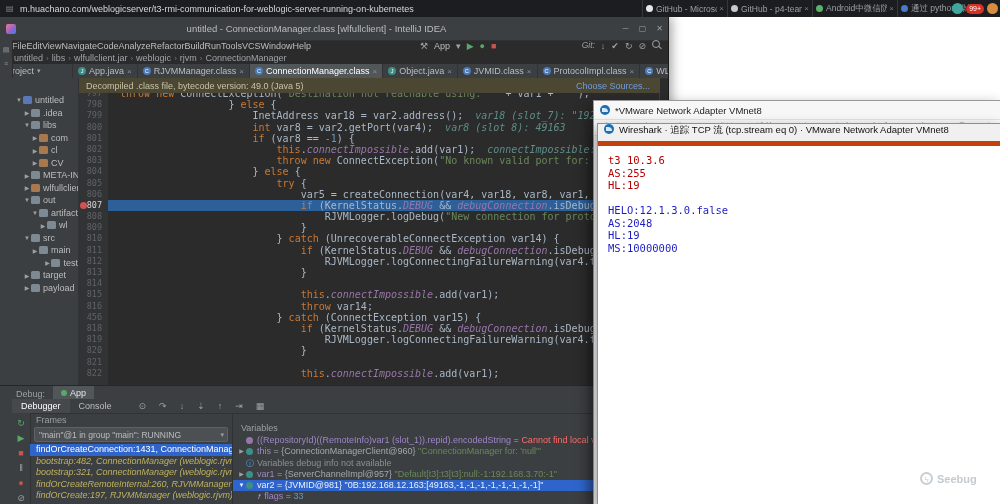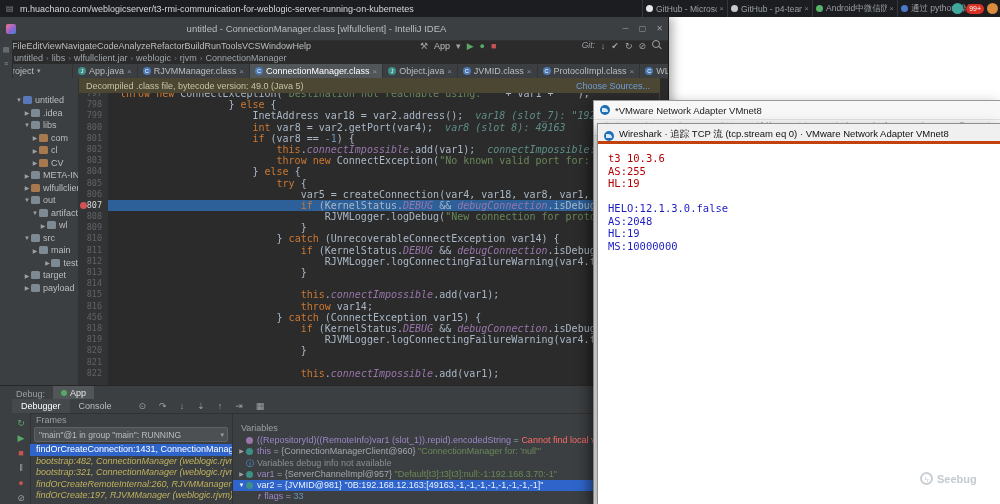--- a/index.html
+++ b/index.html
@@ -130,21 +130,21 @@
   
   #ws-back{position:absolute;left:593px;top:100px;width:407px;height:404px;background:#f0f0f0;border:1px solid #9a9a9a;box-shadow:-4px 4px 12px rgba(0,0,0,.35);z-index:20;}
   #ws-back-title{height:18px;background:#f7f7f7;border-bottom:1px solid #e2e2e2;display:flex;align-items:center;}
   .ws-ic{width:10px;height:10px;border-radius:50%;background:#1f6fb5;margin:0 5px 0 6px;flex:none;position:relative;}
   .ws-ic::after{content:"";position:absolute;left:2px;top:3px;width:6px;height:4px;background:#d6e9f7;border-radius:0 4px 0 0;}
   #ws-back-title-text{color:#1c1c1c;font-size:9.5px;white-space:nowrap;overflow:hidden;}
   #ws-menu{height:15px;background:#f7f7f7;border-bottom:1px solid #e0e0e0;display:flex;align-items:center;padding-left:5px;}
   .wmi{color:#222;font-size:9px;padding:0 4px;white-space:nowrap;}
 
   #ws-front{position:absolute;left:597px;top:123px;width:403px;height:381px;background:#ffffff;border:1px solid #8f8f8f;box-shadow:-4px 4px 12px rgba(0,0,0,.3);z-index:30;}
-  #ws-front-title{height:17px;background:#f0f0f0;border-bottom:3px solid #c2410c;display:flex;align-items:flex-end;}
+  #ws-front-title{height:17px;background:#f0f0f0;border-bottom:5px solid #c2410c;display:flex;align-items:flex-start;}
   #ws-front-title-text{color:#111;font-size:9.5px;white-space:nowrap;overflow:hidden;}
   #stream-content{padding:8px 0 0 10px;font-family:"DejaVu Sans Mono","Liberation Mono",monospace;font-size:10.5px;line-height:12.5px;}
   .sl-client{color:#b40000;} .sl-server{color:#1c1cc4;} .sl-blank{height:12.5px;}
 
   
   #watermark{position:absolute;left:920px;top:472px;z-index:40;display:flex;align-items:center;gap:4px;}
   .wm-logo{width:13px;height:13px;border:2px solid #c9ced3;border-radius:50%;color:#c9ced3;font-size:8px;line-height:12px;text-align:center;box-sizing:border-box;}
   #watermark-text{color:#c4cad0;font-size:11px;font-weight:bold;}
 </style>
 </head>

